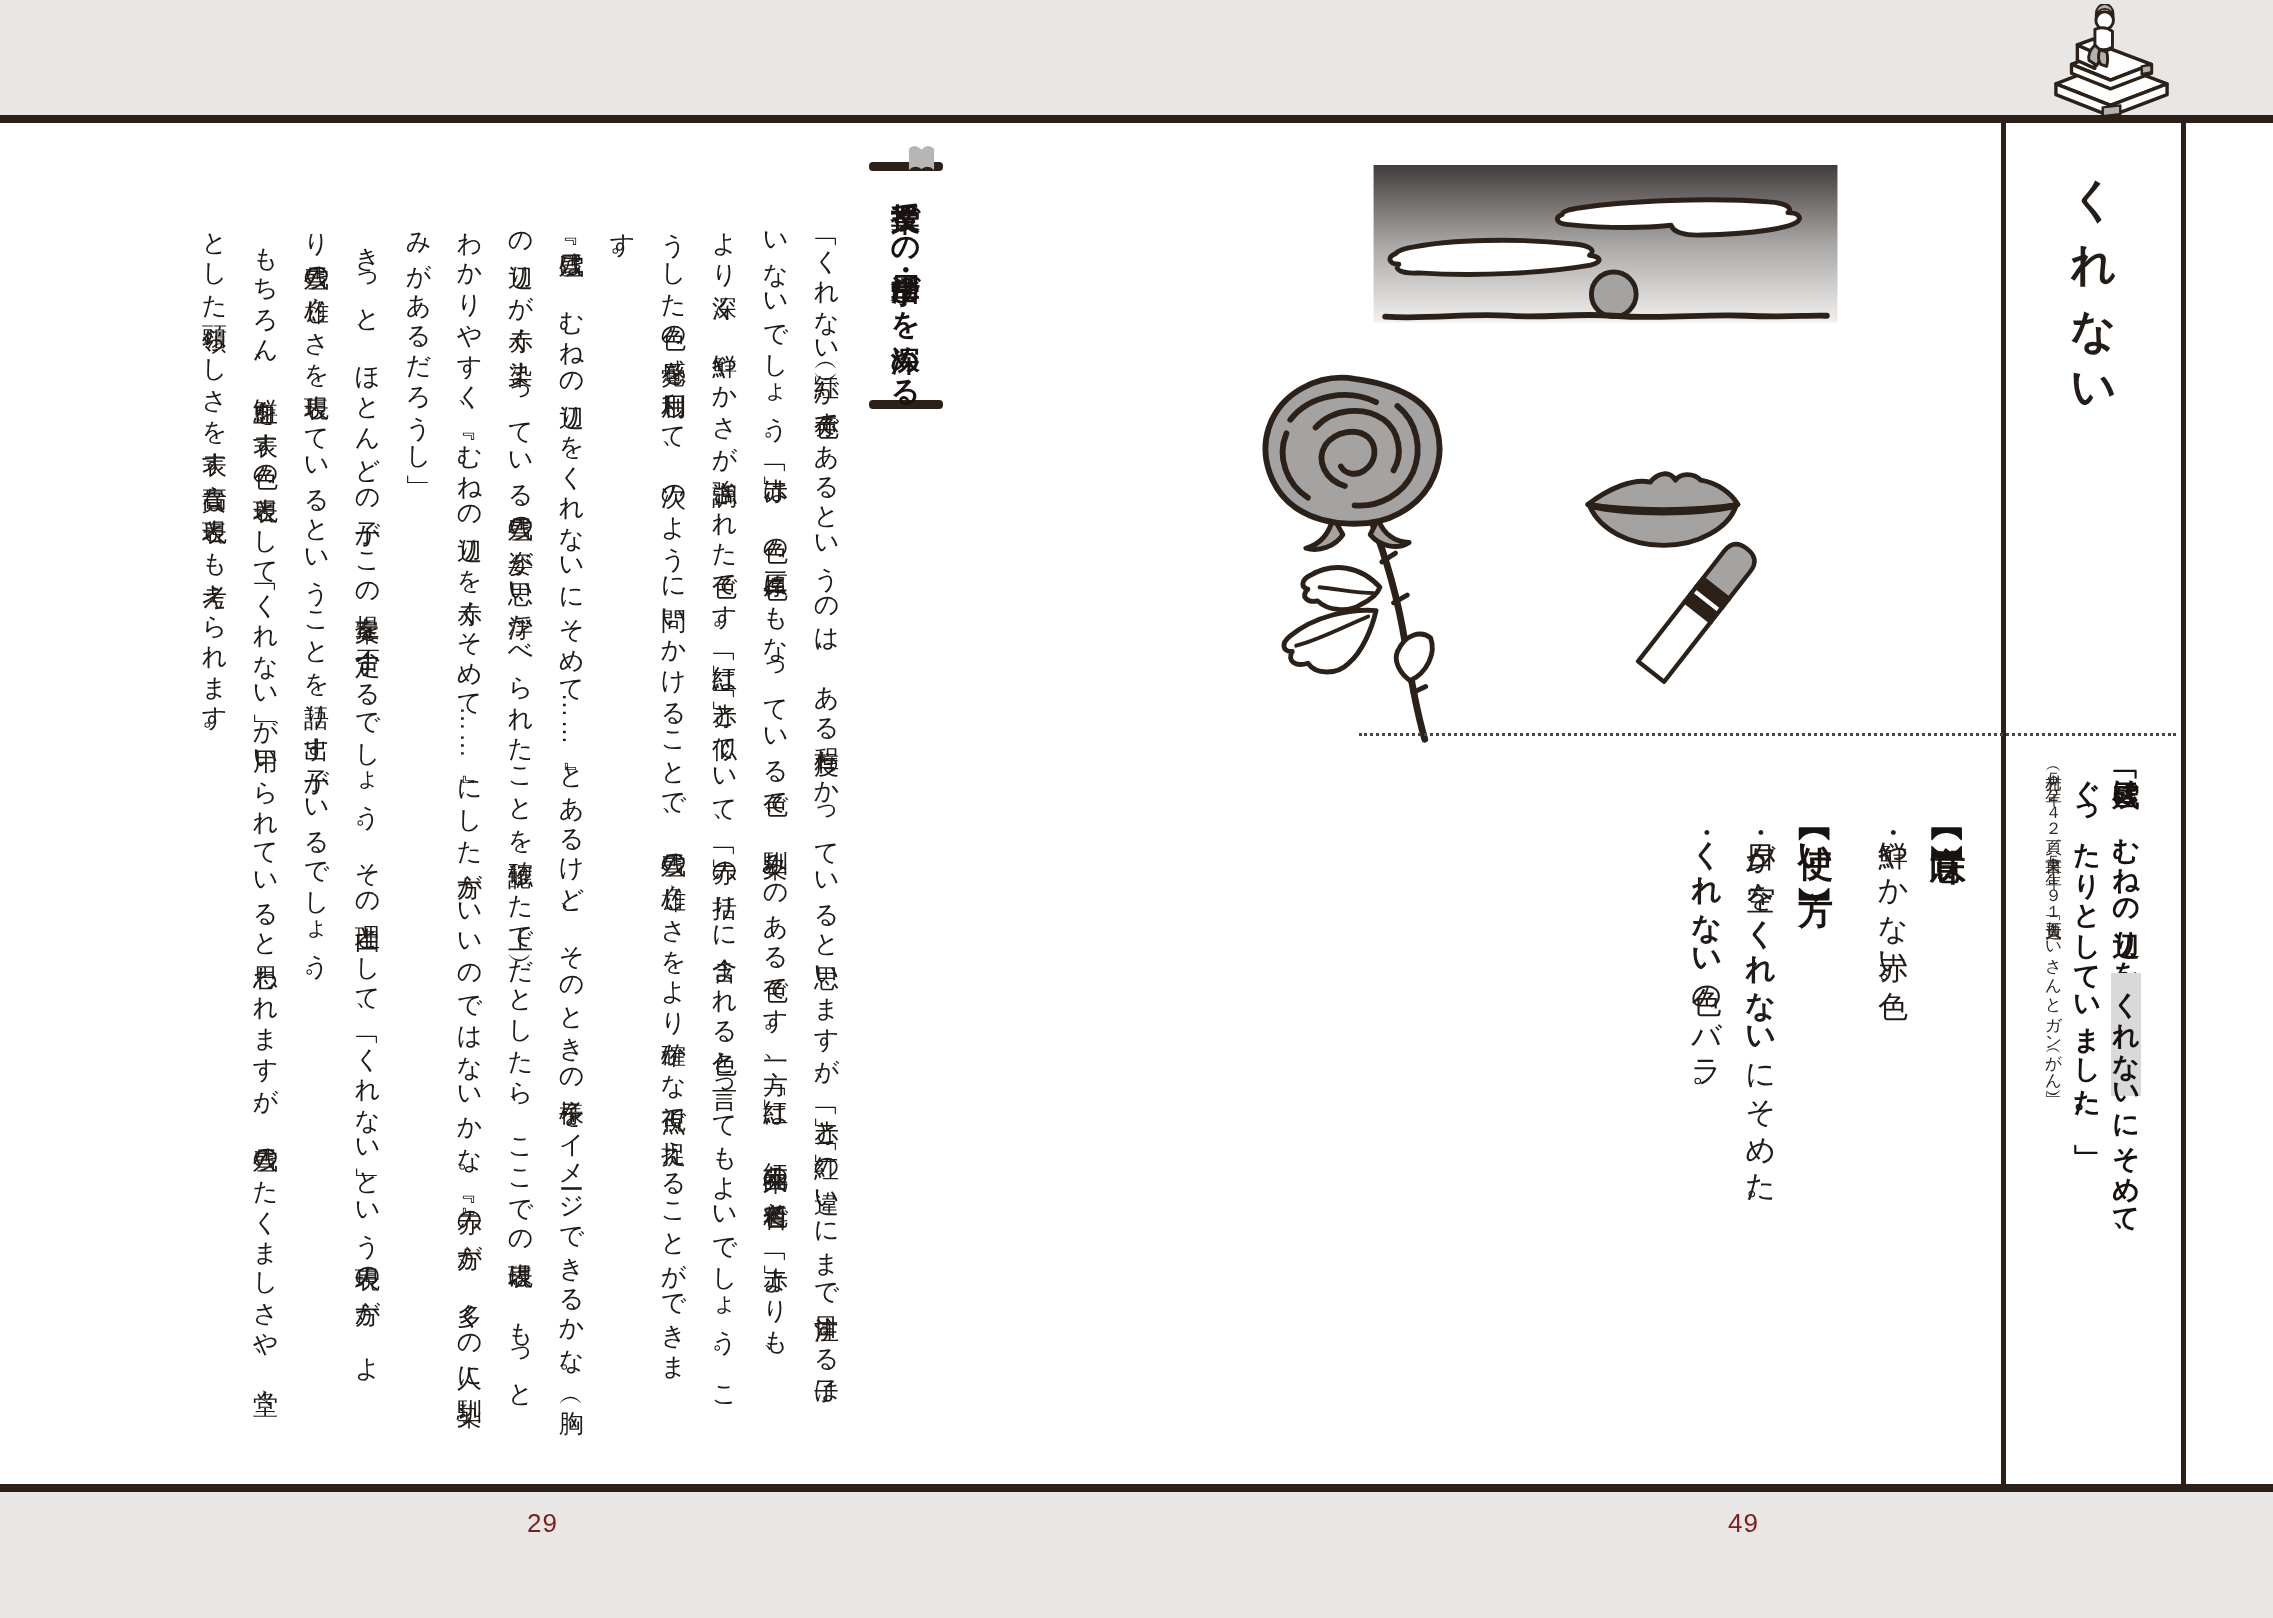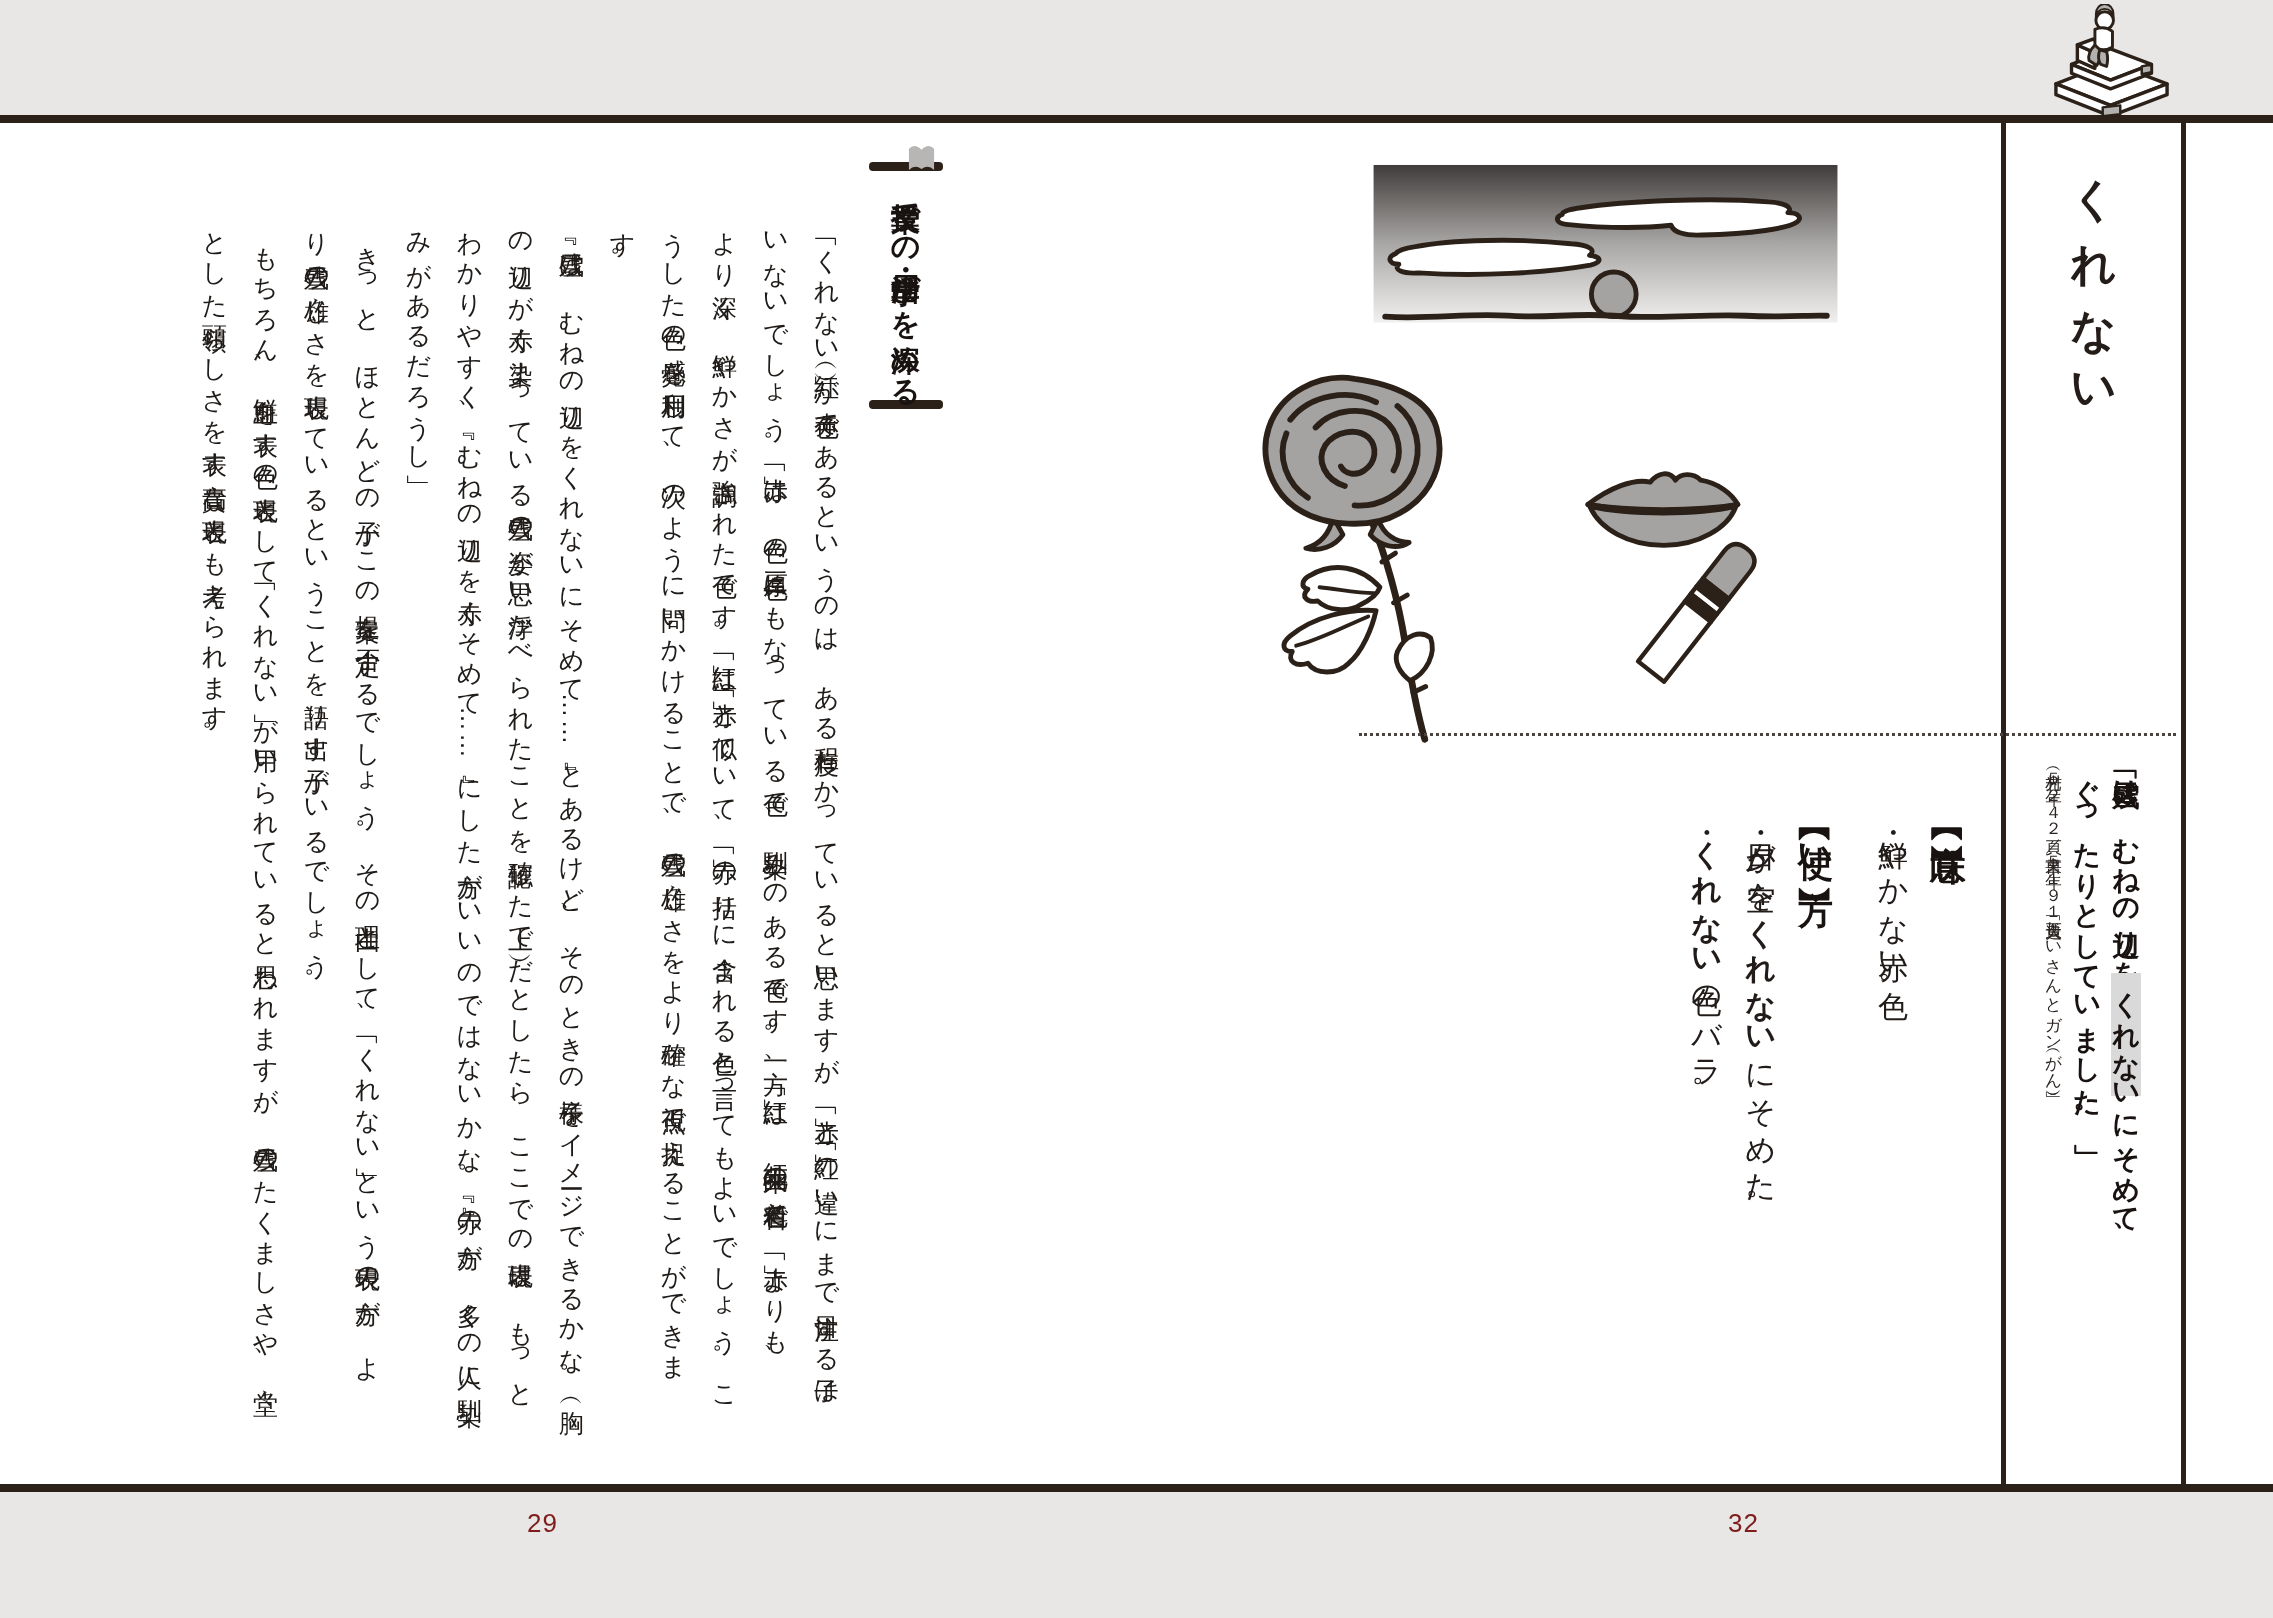--- a/index.html
+++ b/index.html
@@ -176,16 +176,16 @@
   </svg>
 
   <div class="body-text vrl">
     <p>「くれない（紅）」が赤色であるというのは、ある程度わかっていると思いますが、「赤」と「紅」の違いにまで注目する子はいないでしょう。「赤」は、色の三原色にもなっている色で、馴染みのある色です。一方、「紅」は、紅花由来の着色料で、「赤」よりも、より深く、鮮やかさが強調された色です。「紅」は「赤」と似ていて、「赤」の括りに含まれる色と言ってもよいでしょう。こうした色の感覚を利用して、次のように問いかけることで、残雪の雄々しさをより確かな視点で捉えることができます。</p>
     <p>『残雪は、むねの辺りをくれないにそめて……』とあるけど、そのときの様子をイメージできるかな。（胸の辺りが赤く染まっている残雪の姿が思い浮かべられたことを確認した上で）だとしたら、ここでの表現は、もっとわかりやすく、『むねの辺りを赤くそめて……』にした方がいいのではないかな。『赤』の方が、多くの人に馴染みがあるだろうし」</p>
     <p>きっと、ほとんどの子がこの提案を否定するでしょう。その理由として、「くれない」という表現の方が、より残雪の雄々しさを表現しているということを語り出す子がいるでしょう。</p>
     <p>もちろん、鮮血を表す色の表現として「くれない」が用いられていると思われますが、残雪のたくましさや、堂々とした頭領らしさを表す高貴な表現とも考えられます。</p>
   </div>
 
   <div class="pagenum left">29</div>
-  <div class="pagenum right">32</div>
+  <div class="pagenum right">49</div>
 
 </div>
 
 
 </body></html>

